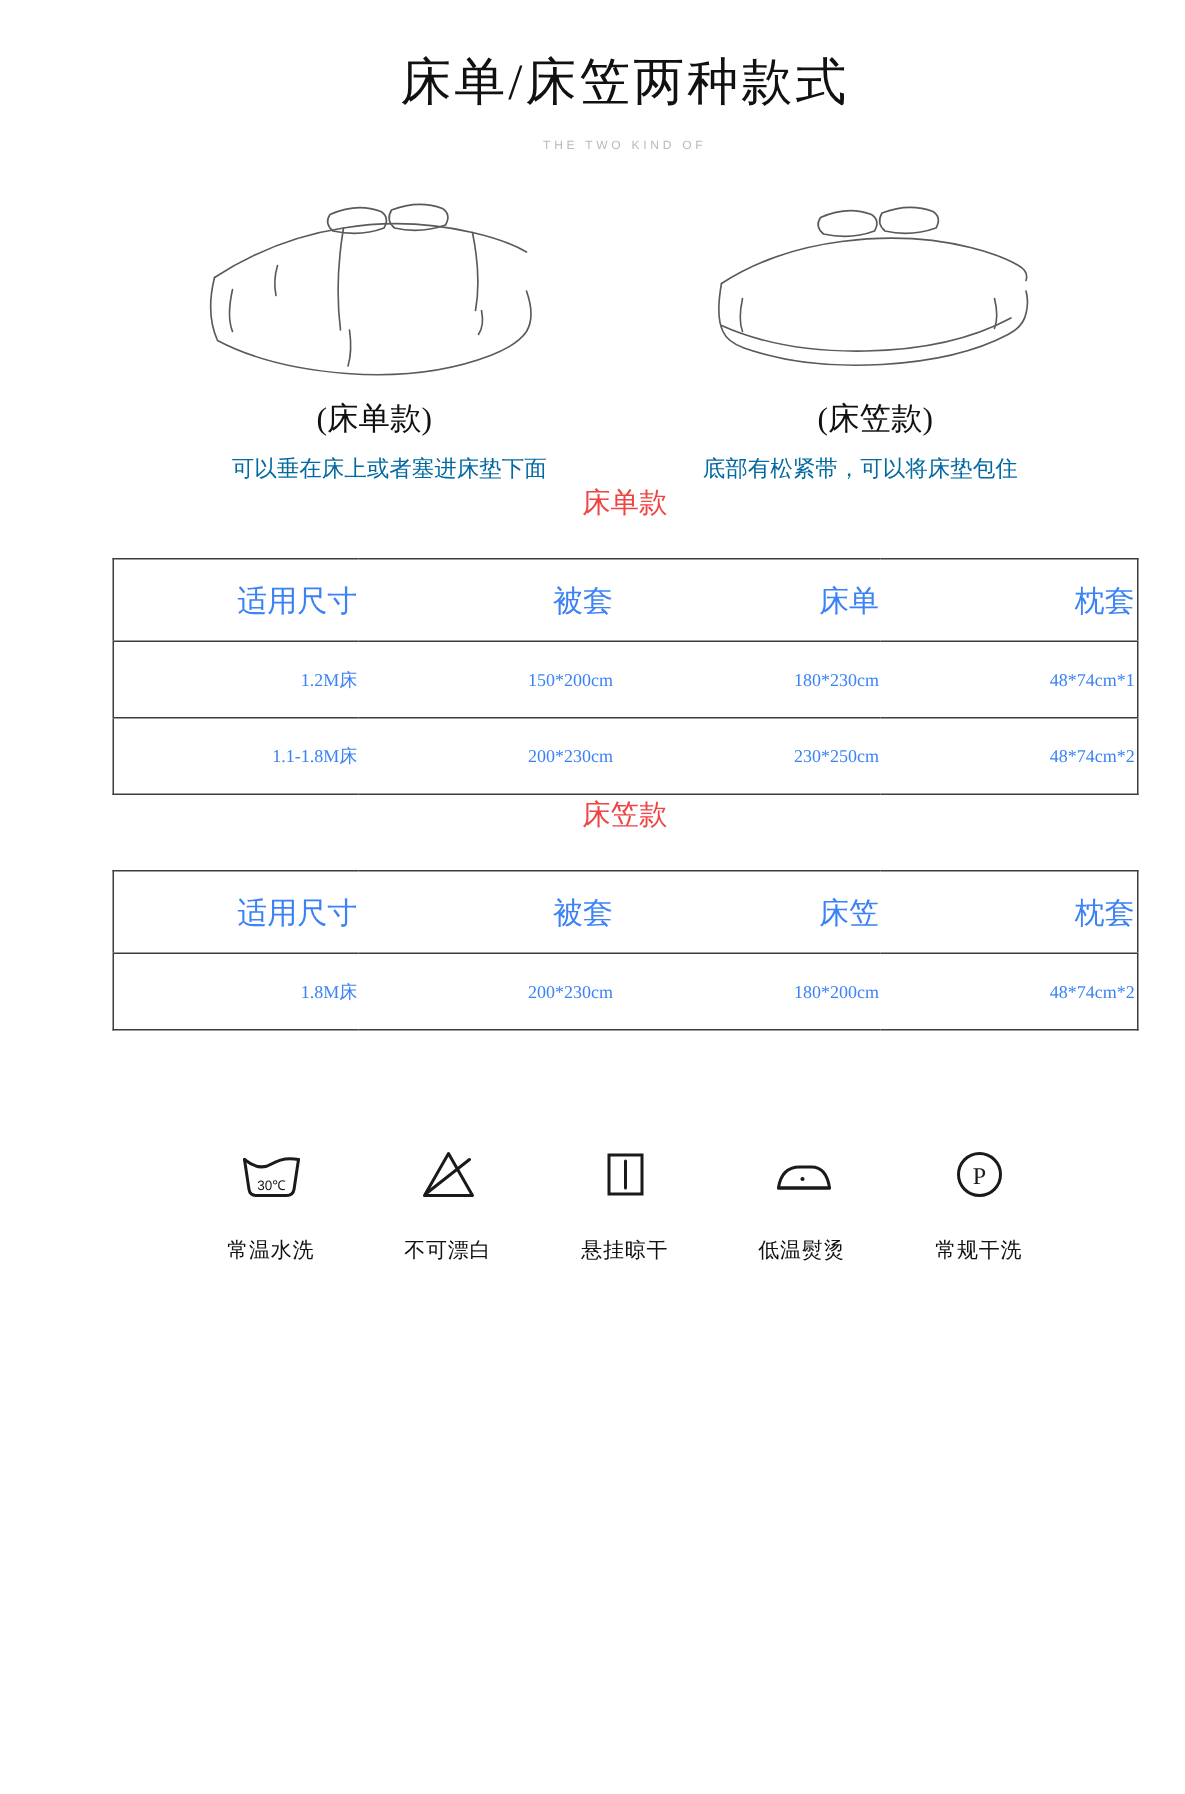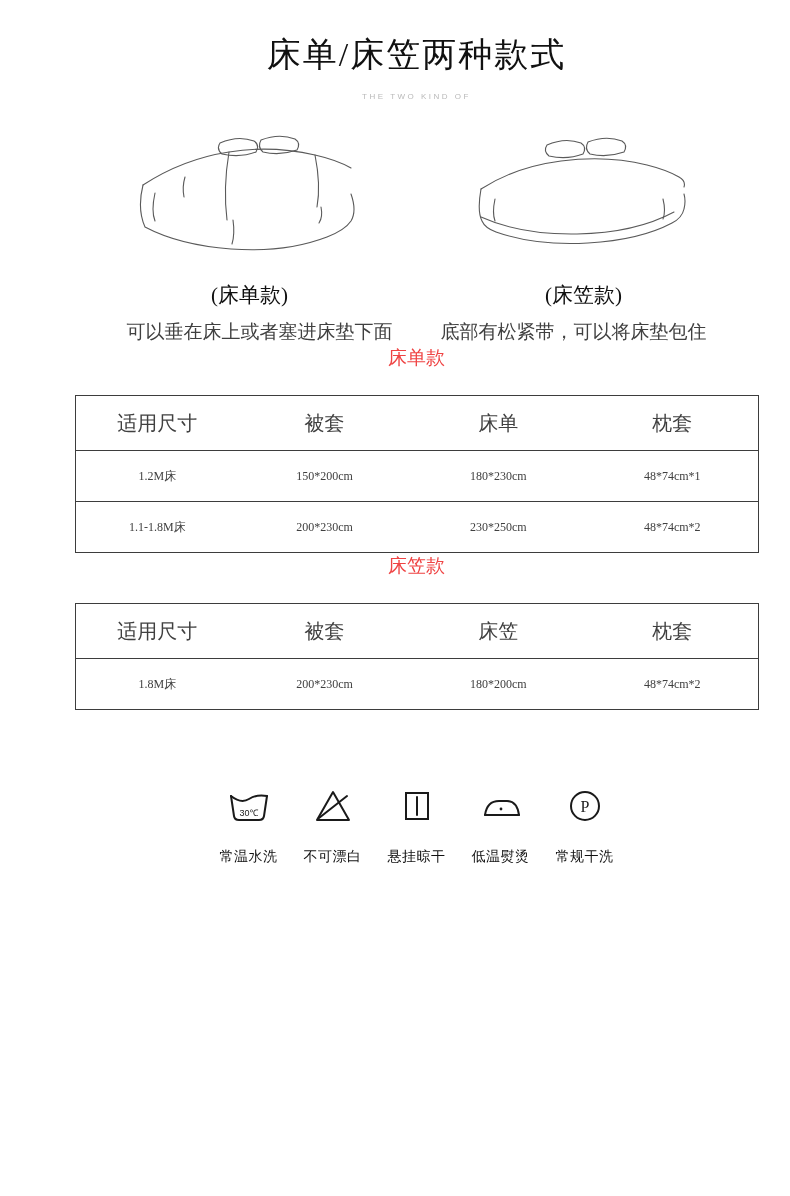--- a/index.html
+++ b/index.html
@@ -53,34 +53,34 @@
   .bed-block {
     width: 280px;
     text-align: center;
   }
   .bed-svg {
     display: block;
     margin: 0 auto;
   }
   .bed-caption {
     font-size: 21px;
-    margin-top: 24px;
+    margin-top: 8px;
     color: #111;
   }
   .bed-desc-row {
     display: flex;
     justify-content: center;
     gap: 14px;
     margin-top: 10px;
   }
   .bed-desc {
     width: 300px;
     text-align: center;
-    font-size: 19px;
-    color: #404040;
+    font-size: 15px;
+    color: #0369a1;
     font-family: "Liberation Sans", sans-serif;
   }
 
   
   .section-title {
     text-align: center;
     font-size: 19px;
     color: #ef4444;
     margin-bottom: 24px;
   }
@@ -92,42 +92,43 @@
   }
   table.spec {
     width: 100%;
     border-collapse: collapse;
     border: 1px solid #3d3d3d;
     table-layout: fixed;
   }
   table.spec th,
   table.spec td {
     border-bottom: 1px solid #3d3d3d;
-    text-align: center;
+    text-align: right;
     font-weight: 400;
-    color: #404040;
+    color: #3b82f6;
     font-family: "Liberation Serif", "DejaVu Serif", serif;
   }
   table.spec th {
     font-size: 20px;
     height: 52px;
   }
   table.spec td {
     font-size: 12px;
     height: 48px;
   }
   table.spec tr:last-child td {
     border-bottom: none;
   }
 
   
   .care {
     margin-top: 74px;
     display: flex;
     justify-content: center;
+    gap: 34px;
   }
   .care-item {
     width: 84px;
     text-align: center;
   }
   .care-icon {
     height: 44px;
     display: flex;
     align-items: center;
     justify-content: center;

